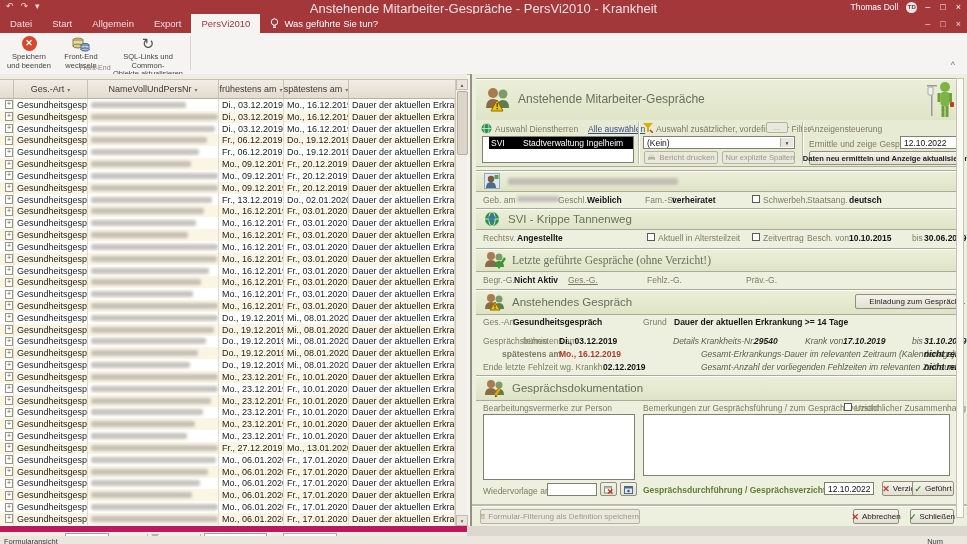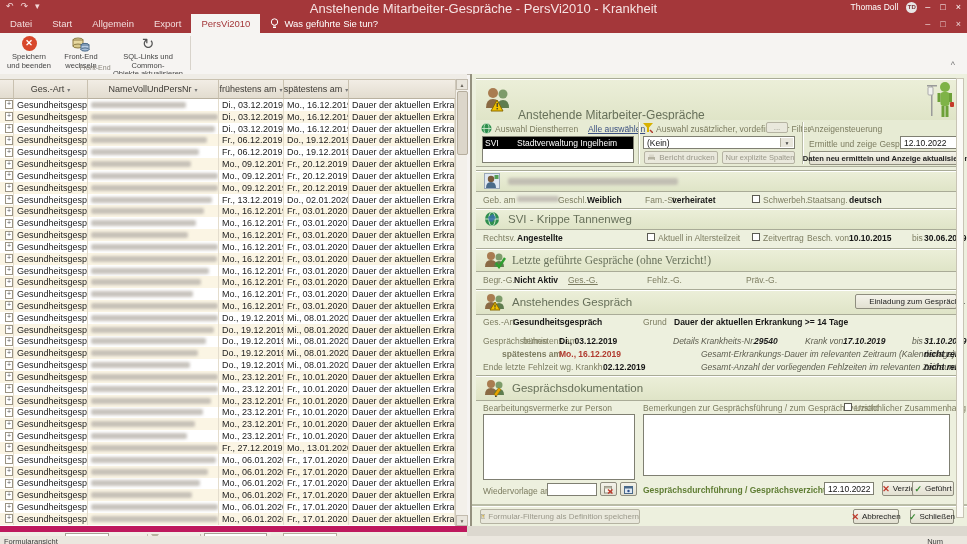--- a/index.html
+++ b/index.html
@@ -47,21 +47,21 @@
   .navbox{width:42px;height:8px;background:#fff;border:1px solid #a7a195;margin:0 2px;}
   .navsep{width:1px;height:9px;background:#c5beb0;margin:0 3px;}
   .searchbox{width:57px;height:8px;background:#fff;border:1px solid #a7a195;font-size:7.5px;padding:0 2px;font-family:"Liberation Sans",sans-serif;}
   .hscroll{display:flex;align-items:center;height:12px;margin-left:4px;flex:1;background:#efebe2;}
   .hthumb{width:52px;height:9px;background:#fff;border:1px solid #b5ad9d;margin-left:2px;}
   
   .statusbar{position:absolute;left:0;top:536px;width:967px;height:8px;background:#ebe7df;border-bottom:2px solid #7e2b2e;font-size:7.5px;color:#3c3c3c;box-sizing:content-box;}
   
   .panel{position:absolute;left:470px;top:74px;width:497px;height:452px;background:#edf0de;border-left:2px solid #94917f;box-sizing:border-box;}
   .band{position:absolute;background:linear-gradient(#ecefd9,#dfe4c7);border:1px solid #a9ab97;border-left:none;border-right:none;box-shadow:0 1px 0 #fff inset;}
-  .band-title{font-size:12px;color:#67705a;margin-top:16px;}
+  .band-title{font-size:12px;color:#67705a;}
   .sec-title{position:absolute;font-size:11.5px;color:#67705a;}
   .l{position:absolute;font-size:8.5px;color:#7c7c60;white-space:nowrap;}
   .v{position:absolute;font-size:8.5px;color:#161616;font-weight:bold;white-space:nowrap;}
   .i{position:absolute;font-size:8.5px;color:#5c5c4e;font-style:italic;white-space:nowrap;}
   .iv{position:absolute;font-size:8.5px;color:#1b1b1b;font-style:italic;font-weight:bold;white-space:nowrap;}
   .cb{position:absolute;width:8px;height:8px;background:#fff;border:1px solid #5a5a52;box-sizing:border-box;}
   .link{position:absolute;font-size:8.5px;color:#3b4f81;text-decoration:underline;white-space:nowrap;}
   .field{position:absolute;background:#fff;border:1px solid #7f7f72;box-sizing:border-box;font-size:8.5px;color:#111;padding:1px 3px;white-space:nowrap;overflow:hidden;}
   .btn{position:absolute;background:linear-gradient(#f4f3ea,#e2e0d1);border:1px solid #8f8e7f;border-radius:2px;font-size:8px;color:#222;display:flex;align-items:center;justify-content:center;gap:3px;box-sizing:border-box;white-space:nowrap;}
   .btn.dis{color:#9a988a;background:#e9e8dc;border-color:#b5b3a2;}
@@ -676,21 +676,21 @@
     </div>
 
     <div class="abs" style="left:4px;top:46px;width:484px;height:46px;background:#e7ebd4;border-bottom:1px solid #a9ab97;">
       <svg class="abs" style="left:5px;top:3px;" width="11" height="11" viewBox="0 0 11 11">
           <circle cx="5.5" cy="5.5" r="5" fill="#2f8f4e"></circle>
           <ellipse cx="5.5" cy="5.5" rx="2.5" ry="5" fill="none" stroke="#d6efd6" stroke-width=".8"></ellipse>
           <line x1="0.5" y1="5.5" x2="10.5" y2="5.5" stroke="#d6efd6" stroke-width=".8"></line>
         </svg>
       <span class="l" style="left:19px;top:4px;">Auswahl Dienstherren</span>
       <span class="link" style="left:112px;top:4px;">Alle auswählen</span>
-      <div class="listbox" style="left:6px;top:16px;width:152px;height:27px;">
+      <div class="listbox" style="left:6px;top:16px;width:152px;height:27px;padding-left:6px;">
         <div class="lb-sel">
           <span style="width:32px;padding-left:2px;">SVI</span>
           <span>Stadtverwaltung Ingelheim</span>
         </div>
       </div>
       <div class="groove-v" style="left:162px;top:2px;height:42px;"></div>
       <svg class="abs" style="left:167px;top:3px;" width="10" height="10" viewBox="0 0 10 10">
           <polygon points="0,0 10,0 6,4.5 6,9 4,9 4,4.5" fill="#d8b200"></polygon>
           <line x1="7" y1="7" x2="10" y2="10" stroke="#b03a2e" stroke-width="1.5"></line>
         </svg>

